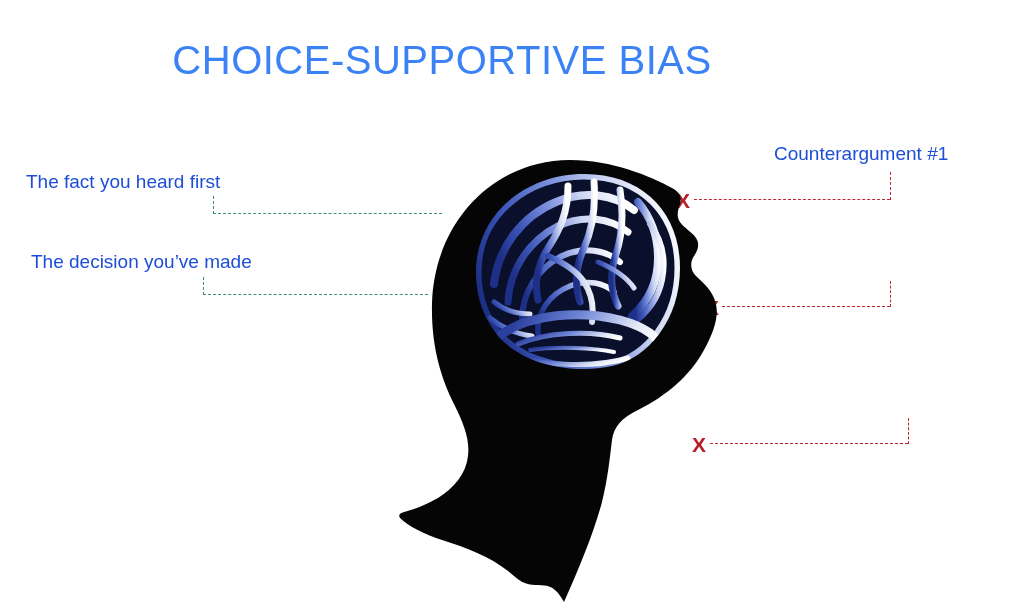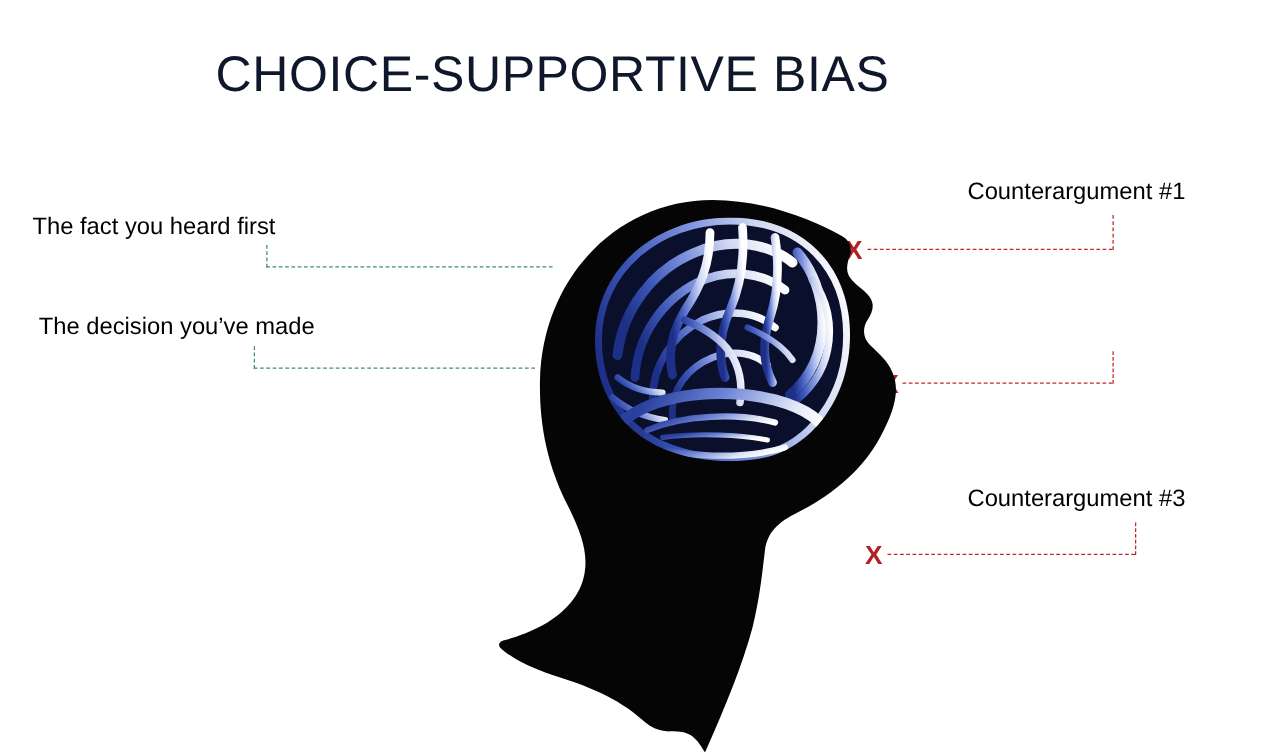--- a/index.html
+++ b/index.html
@@ -19,27 +19,27 @@
   }
   #title {
     position: absolute;
     left: 0;
     top: 38px;
     width: 884px;
     text-align: center;
     font-size: 40px;
     font-weight: 400;
     letter-spacing: 0.5px;
-    color: #0f172a;
+    color: #3b82f6;
     white-space: nowrap;
   }
   .label {
     position: absolute;
     font-size: 19px;
-    color: #000000;
+    color: #1d4ed8;
     white-space: nowrap;
     line-height: 1.1;
   }
   #label-fact      { left: 26px;  top: 172px; }
   #label-decision  { left: 31px;  top: 252px; }
   #label-ca1       { left: 774px; top: 144px; }
   #label-ca2       { left: 774px; top: 253px; }
   #label-ca3       { left: 774px; top: 390px; }
 
   .x-mark {
@@ -99,21 +99,20 @@
 
   <div class="label" id="label-decision">The decision you’ve made</div>
   <div class="label" id="label-fact">The fact you heard first</div>
 
   <div class="conn conn-v green" id="g1v"></div>
   <div class="conn conn-h green" id="g1h"></div>
   <div class="conn conn-v green" id="g2v"></div>
   <div class="conn conn-h green" id="g2h"></div>
 
   <div class="label" id="label-ca1">Counterargument #1</div>
-  <div class="label" id="label-ca3">Counterargument #3</div>
 
   <div class="x-mark" id="x1">X</div>
   <div class="x-mark" id="x2">X</div>
   <div class="x-mark" id="x3">X</div>
 
   <div class="conn conn-h red" id="r1h"></div>
   <div class="conn conn-v red" id="r1v"></div>
   <div class="conn conn-h red" id="r2h"></div>
   <div class="conn conn-v red" id="r2v"></div>
   <div class="conn conn-h red" id="r3h"></div>

